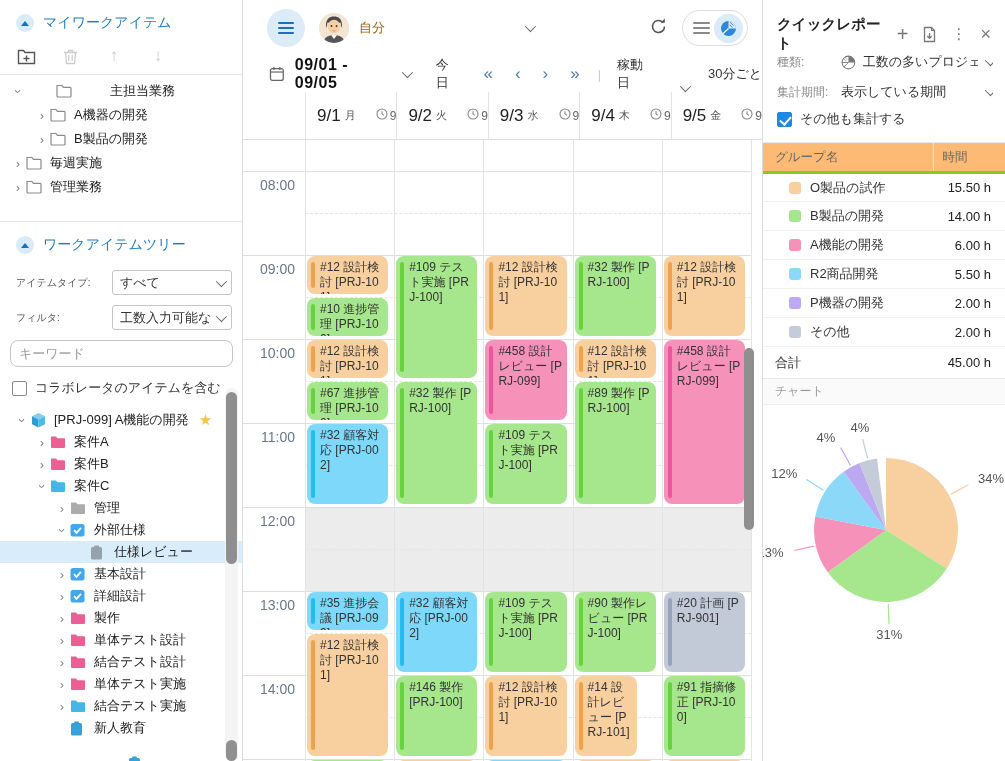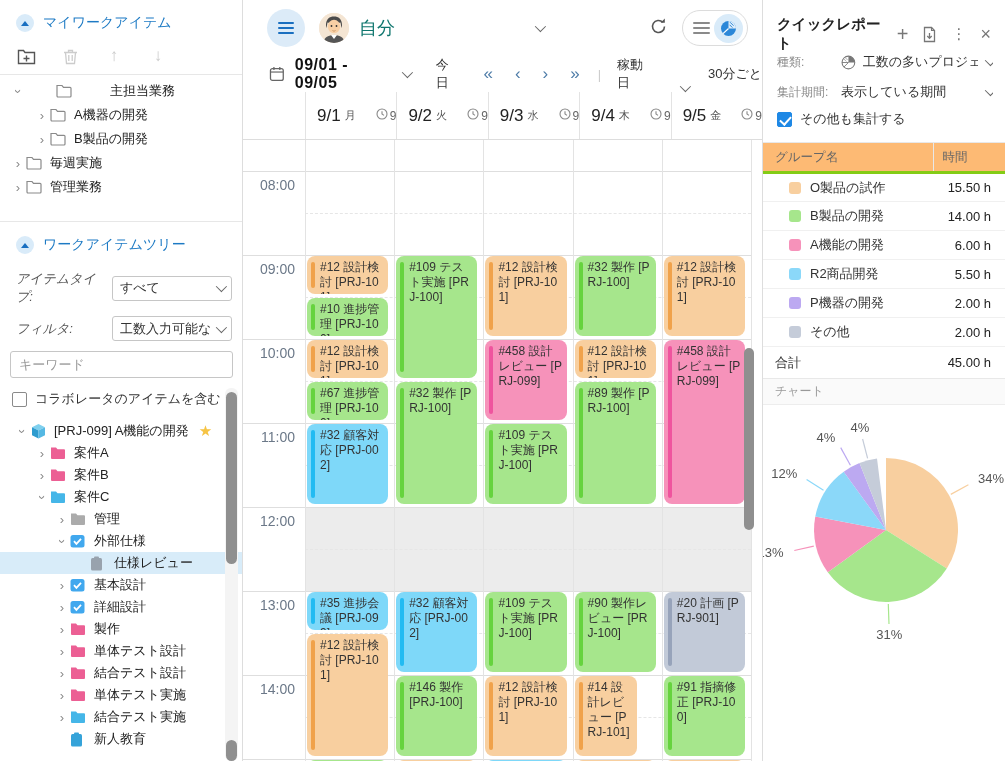--- a/index.html
+++ b/index.html
@@ -19,42 +19,42 @@
   .tree { padding-top:4px; }
   .tree-row { display:flex; align-items:center; height:24px; font-size:13px; color:#222; white-space:nowrap; }
   .tree2 .tree-row { height:22px; }
   .tree-row.selected { background:#D8ECF9; }
   .tree-chev { width:16px; flex:0 0 16px; text-align:center; color:#8a8a8a; font-size:13px; line-height:1; }
   .tree-chev.open { transform:rotate(90deg); }
   .tree-chev.none { visibility:hidden; }
   .tree-icon { width:17px; height:16px; margin-right:7px; flex:0 0 auto; display:flex; align-items:center; }
   .tree-star { color:#F6C445; font-size:15px; margin-left:10px; }
   .form-row { display:flex; align-items:center; padding:0 10px 0 16px; margin-top:10px; }
-  .form-label { font-size:13px; color:#555; width:96px; flex:0 0 96px;font-style:italic; }
+  .form-label { font-size:10px; color:#555; width:96px; flex:0 0 96px; }
   .select-box { flex:1; height:25px; border:1px solid #c6c6c6; border-radius:3px; display:flex; align-items:center; padding:0 7px; font-size:13px; color:#333; background:#fff; }
   .select-box .grow { flex:1; overflow:hidden; white-space:nowrap; }
   .cdown { width:8px; height:8px; border-right:1.5px solid #666; border-bottom:1.5px solid #666; transform:rotate(45deg) translateY(-2px); flex:0 0 auto; }
-  .keyword-input { display:block; margin:10px 10px 0 10px; width:223px; height:27px; border:1px solid #c6c6c6; border-radius:3px; padding:0 8px; font-size:13px; font-family:inherit; color:#333; }
+  .keyword-input { display:block; margin:10px 10px 0 10px; width:223px; height:27px; border:1px solid #c6c6c6; border-radius:8px; padding:0 8px; font-size:13px; font-family:inherit; color:#333; }
   .keyword-input::placeholder { color:#9a9a9a; }
   .check-row { display:flex; align-items:center; gap:8px; padding-left:12px; margin-top:12px; font-size:13px; color:#333; }
   .cbox { width:15px; height:15px; border:1px solid #8a8a8a; border-radius:2px; background:#fff; flex:0 0 auto; }
   .cbox.checked { background:#1E88E5; border-color:#1E88E5; position:relative; }
   .cbox.checked::after { content:''; position:absolute; left:4px; top:1px; width:5px; height:9px; border-right:2px solid #fff; border-bottom:2px solid #fff; transform:rotate(42deg); }
   .scroll-track { position:absolute; right:4px; top:388px; width:13px; height:373px; background:#f4f4f4; border-radius:6px; }
   .scroll-thumb { position:absolute; right:5px; width:11px; background:#8f8f8f; border-radius:6px; }
 
   
   .calendar { width:519px; height:761px; display:flex; flex-direction:column; position:relative; background:#fff; }
   .cal-toolbar { height:56px; display:flex; align-items:center; padding-left:24px; }
   .round-btn { width:38px; height:38px; border-radius:50%; background:#DCEBF8; display:flex; align-items:center; justify-content:center; flex:0 0 auto; }
   .ham { width:16px; height:12px; display:flex; flex-direction:column; justify-content:space-between; }
   .ham i { height:2px; border-radius:1px; background:#1A6FC0; }
   .ham.gray i { background:#8a8a8a; }
   .avatar { width:30px; height:30px; border-radius:50%; overflow:hidden; margin-left:14px; flex:0 0 auto; background:#F7E8D8; }
-  .user-name { margin-left:10px; font-size:18px; color:#0f766e; }
+  .user-name { margin-left:10px; font-size:13px; color:#a16207; }
   .user-chev { margin-left:140px; }
   .refresh { margin-left:auto; margin-right:14px; }
   .toggle-pill { width:66px; height:36px; border:1px solid #dcdcdc; border-radius:19px; background:#fff; display:flex; align-items:center; justify-content:space-between; padding:0 4px 0 10px; margin-right:14px; }
   .pill-circle { width:29px; height:29px; border-radius:50%; background:#D9EBF9; display:flex; align-items:center; justify-content:center; }
   .cal-datebar { height:36px; display:flex; align-items:center; padding-left:26px; font-size:13px; color:#333; }
   .date-range { font-size:16px; font-weight:bold; color:#111; margin-left:10px; letter-spacing:.5px; }
   .datebar .cdown { margin-left:8px; }
   .today-label { margin-left:26px; }
   .nav-chev { color:#4E7CA8; font-size:17px; margin-left:22px; }
   .bar-sep { color:#ccc; margin-left:18px; }

